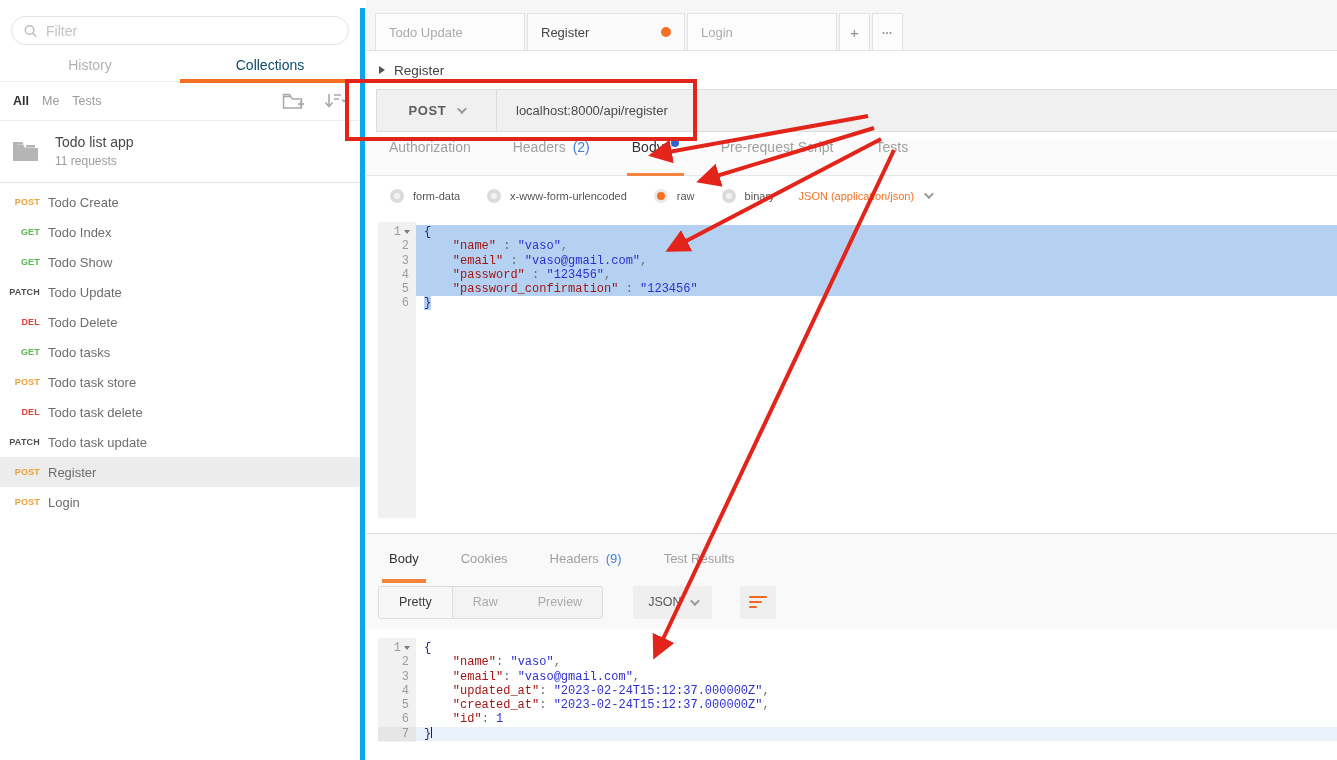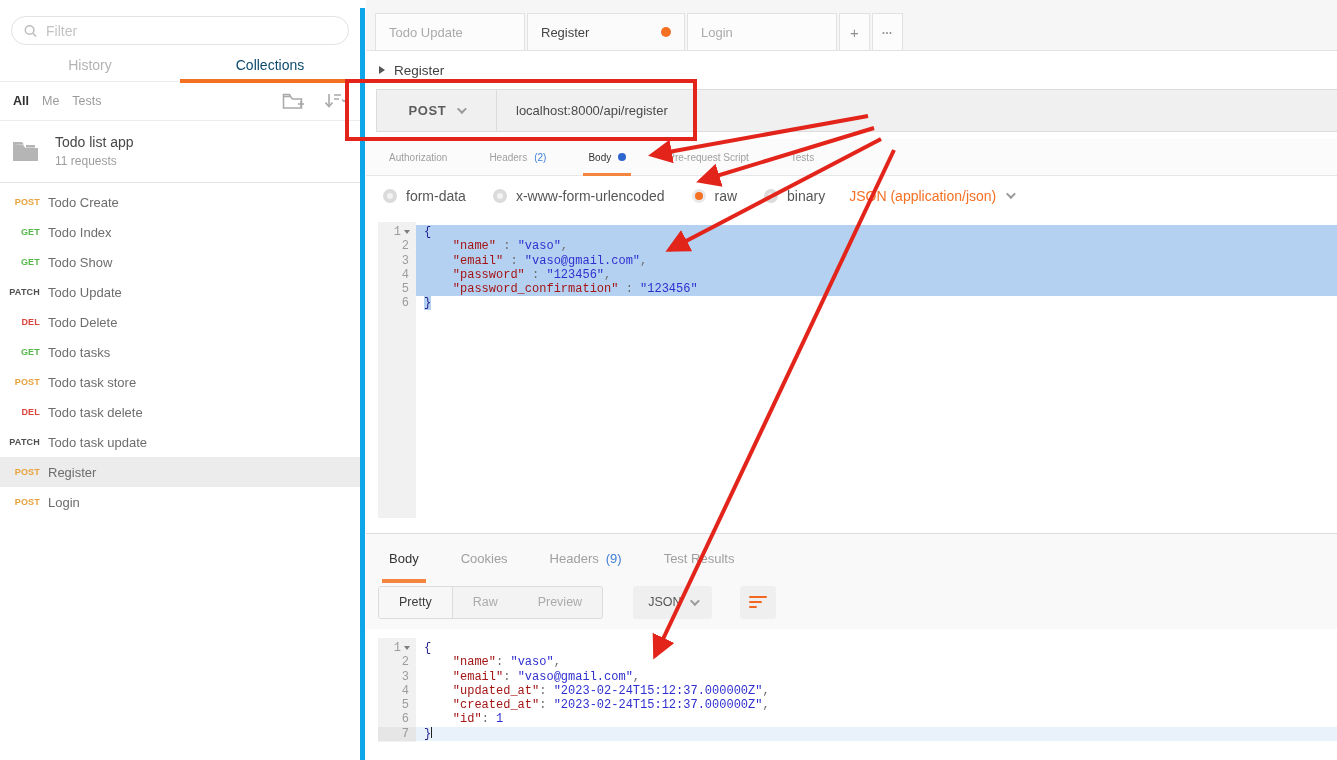--- a/index.html
+++ b/index.html
@@ -53,29 +53,29 @@
   .url-row { margin-left:10px; height:43px; background:#f0f0f0; border:1px solid #dcdcdc; border-right:none;
              display:flex; align-items:center; }
   .method-cell { width:120px; height:100%; display:flex; align-items:center; justify-content:center; gap:11px;
                  font-size:13px; color:#5d5d5d; font-weight:600; letter-spacing:.6px; border-right:1px solid #dcdcdc; }
   .chev { width:7px; height:7px; border-right:2px solid #9a9a9a; border-bottom:2px solid #9a9a9a;
           transform:rotate(45deg) translateY(-2px); flex:none; }
   .url-text { padding-left:19px; font-size:13px; color:#4a4a4a; }
 
   .req-tabs { height:37px; margin-top:7px; display:flex; align-items:center; padding-left:2px;
               border-bottom:1px solid #e7e7e7; background:#fbfbfb; }
-  .req-tab { padding:0 21px; height:100%; display:flex; align-items:center; gap:7px;
-             font-size:10px; color:#a0a0a0; position:relative; }
+  .req-tab { padding:0 21px; height:100%; display:flex; gap:7px;
+             font-size:14px; color:#a0a0a0; position:relative; }
   .req-tab.active { color:#333; }
   .req-tab.active::after { content:""; position:absolute; left:16px; right:16px; bottom:-1px; height:3px; background:#f4853f; }
   .tab-count { color:#3f7fd6; }
   .blue-dot { width:8px; height:8px; border-radius:50%; background:#2d66cf; }
 
-  .modes-row { height:39px; display:flex; align-items:center; padding-left:17px; gap:20px;
-               font-size:14px; color:#565656; }
+  .modes-row { height:39px; display:flex; align-items:center; padding-left:24px; gap:20px;
+               font-size:11px; color:#565656; }
   .mode { display:flex; align-items:center; gap:9px; }
   .radio { width:14px; height:14px; border-radius:50%; background:#dbdbdb; position:relative; flex:none; }
   .radio::after { content:""; position:absolute; left:4px; top:4px; width:6px; height:6px; border-radius:50%; background:#f3f3f3; }
   .mode.sel .radio { background:#e9e9e9; }
   .mode.sel .radio::after { left:3px; top:3px; width:8px; height:8px; background:#f47023; }
   .ctype { color:#f47023; margin-left:4px; display:flex; align-items:center; gap:10px; }
 
   
   .editor { display:flex; margin-left:12px; font-family:"Liberation Mono","DejaVu Sans Mono",monospace;
             font-size:12px; line-height:14.3px; }

